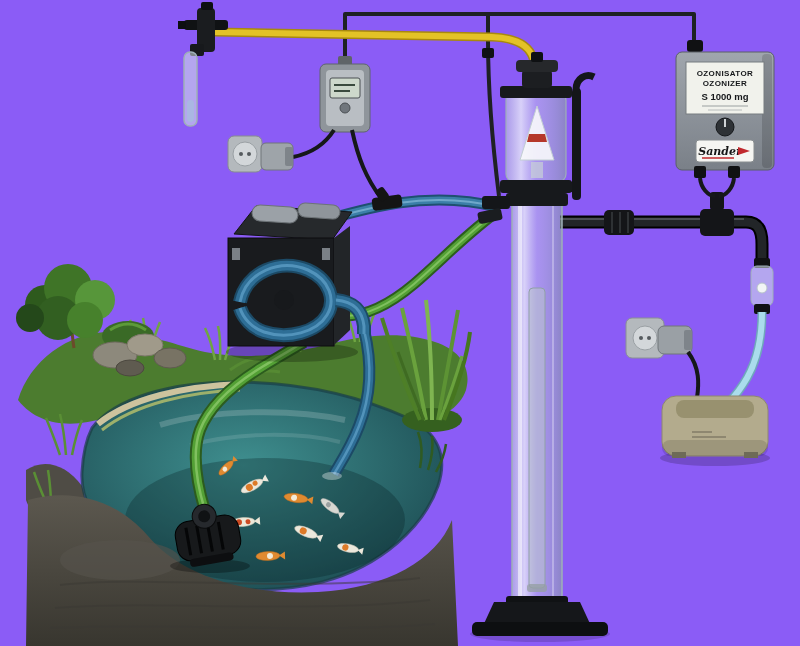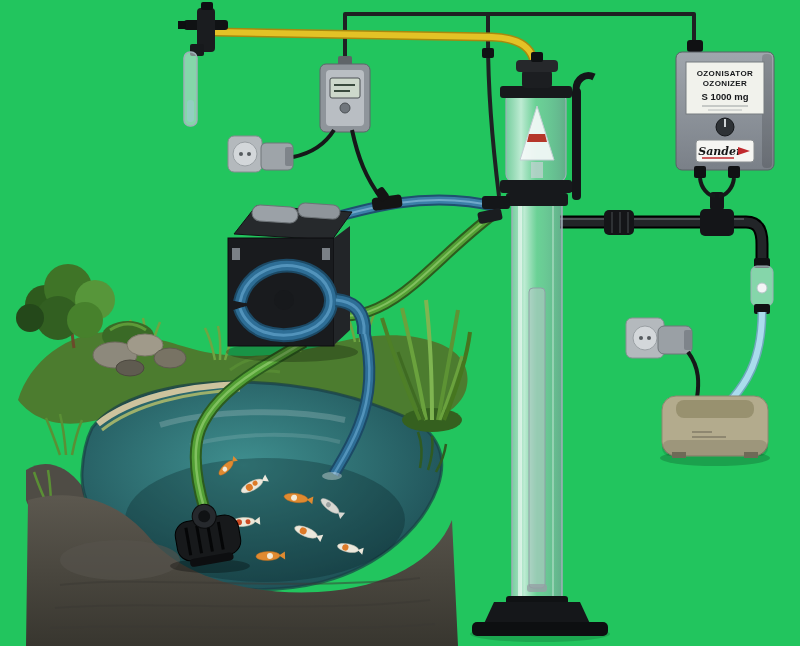--- a/index.html
+++ b/index.html
@@ -1,16 +1,16 @@
 <!DOCTYPE html>
 <html><head>
 <meta charset="utf-8">
 <style>
   html,body{margin:0;padding:0;background:#ffffff;}
-  .canvas{position:relative;width:800px;height:646px;background:#22c55e;overflow:hidden;
+  .canvas{position:relative;width:800px;height:646px;background:#8b5cf6;overflow:hidden;
           font-family:"Liberation Sans",sans-serif;}
   svg{display:block;}
   svg text{font-family:"Liberation Sans",sans-serif;}
   .oz-t{font-size:8px;font-weight:bold;text-anchor:middle;fill:#15171a;letter-spacing:.4px;}
   .oz-model{font-size:9.5px;font-weight:bold;text-anchor:middle;fill:#15171a;}
   .brand-t{font-size:11px;text-anchor:middle;fill:#141414;font-family:"DejaVu Serif",serif;
            font-style:italic;font-weight:bold;}
 </style>
 </head>
 <body>

